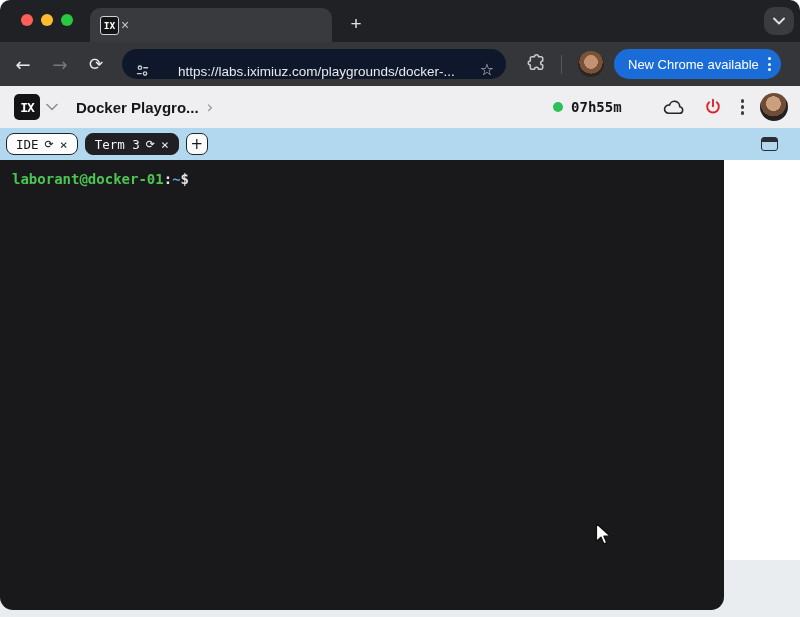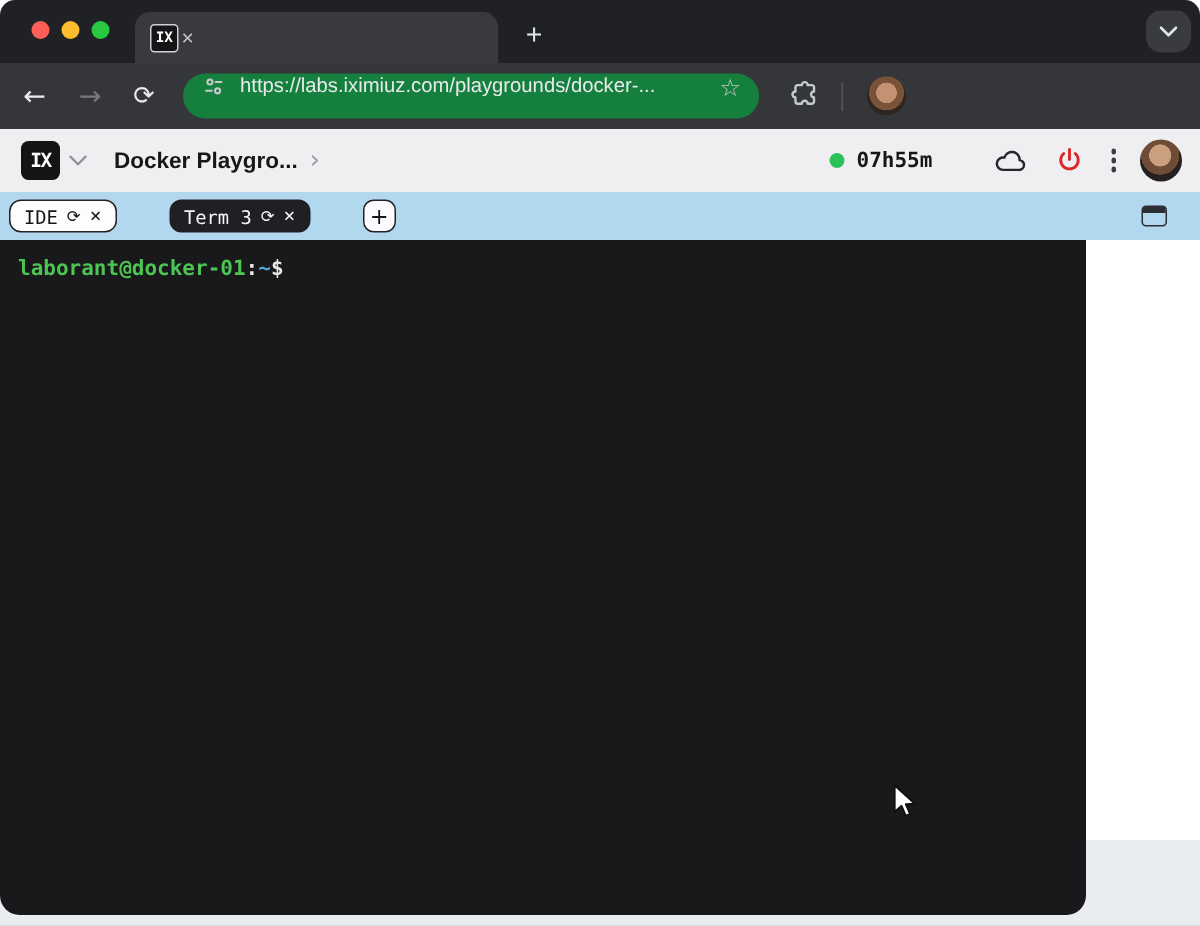--- a/index.html
+++ b/index.html
@@ -25,22 +25,22 @@
   .tab-search{position:absolute;left:764px;top:7px;width:30px;height:28px;background:#3a3b3f;border-radius:10px;
               display:flex;align-items:center;justify-content:center;}
 
   
   .toolbar{position:absolute;left:0;top:42px;width:800px;height:44px;background:#35363a;}
   .navbtn{position:absolute;top:0;height:44px;display:flex;align-items:center;justify-content:center;width:30px;
           font-size:18px;font-family:"DejaVu Sans",sans-serif;}
   .navbtn.back{left:8px;color:#e8eaed;}
   .navbtn.fwd{left:45px;color:#77797d;}
   .navbtn.reload{left:81px;color:#e8eaed;font-size:17px;}
-  .omnibox{position:absolute;left:122px;top:7px;width:384px;height:30px;background:#15803d;border-radius:15px;
-           display:flex;align-items:flex-start;padding:0 12px;box-sizing:border-box;}
+  .omnibox{position:absolute;left:122px;top:7px;width:384px;height:30px;background:#0f172a;border-radius:15px;
+           display:flex;align-items:flex-end;padding:0 12px;box-sizing:border-box;gap:18px;}
   .url{color:#e8eaed;font-size:13.5px;margin-left:9px;white-space:nowrap;overflow:hidden;flex:1;}
   .star{color:#c7cacd;font-size:16px;font-family:"DejaVu Sans",sans-serif;margin-left:6px;}
   .ext{position:absolute;left:526px;top:11px;}
   .tdiv{position:absolute;left:561px;top:13px;width:1px;height:19px;background:#56585c;}
   .avatar-sm{position:absolute;left:578px;top:9px;width:26px;height:26px;border-radius:50%;
              background:radial-gradient(circle at 50% 42%,#c29272 0 34%,#7a5238 35% 58%,#2e2521 59%);}
   .update-pill{position:absolute;left:614px;top:7px;height:30px;background:#1a6dd9;border-radius:15px;
                display:flex;align-items:center;padding:0 10px 0 14px;color:#ffffff;}
   .update-pill .lbl{font-size:13px;white-space:nowrap;}
   .dots{display:flex;flex-direction:column;align-items:center;justify-content:center;}
@@ -61,21 +61,21 @@
   .status-dot{width:10px;height:10px;border-radius:50%;background:#2bc158;margin-right:8px;}
   .timer{font-family:"DejaVu Sans Mono",monospace;font-size:14px;font-weight:700;color:#17171a;margin-right:40px;}
   .hicon{margin-right:18px;display:flex;align-items:center;}
   .kebab-dark{color:#3d3d44;margin-right:16px;}
   .kebab-dark i{width:3.4px;height:3.4px;}
   .avatar-lg{width:28px;height:28px;border-radius:50%;margin-right:12px;
              background:radial-gradient(circle at 48% 38%,#caa07e 0 32%,#6e4c36 33% 56%,#23201f 57%);}
 
   
   .paneltabs{position:absolute;left:0;top:128px;width:800px;height:32px;background:#b2d8f0;
-             display:flex;align-items:center;font-family:"DejaVu Sans Mono",monospace;gap:28px;}
+             display:flex;align-items:center;font-family:"DejaVu Sans Mono",monospace;}
   .ptab{height:22px;border-radius:8px;display:flex;align-items:center;padding:0 9px;box-sizing:border-box;
         font-size:12.5px;gap:6px;}
   .ptab .rld{font-family:"DejaVu Sans",sans-serif;font-size:11px;}
   .ptab .cls{font-size:13px;}
   .ptab.idle{margin-left:6px;background:#fdfdfd;border:1.6px solid #222226;color:#17171a;}
   .ptab.active{margin-left:7px;background:#1f1f24;border:1.6px solid #1f1f24;color:#f4f4f5;}
   .add-btn{margin-left:7px;width:22px;height:22px;border-radius:7px;border:1.6px solid #222226;background:#fbfbfd;
            color:#17171a;font-size:15px;display:flex;align-items:center;justify-content:center;box-sizing:border-box;
            font-family:"DejaVu Sans",sans-serif;}
   .ptspacer{flex:1;}
@@ -133,20 +133,28 @@
       <span class="url">https://labs.iximiuz.com/playgrounds/docker-...</span>
       <span class="star">☆</span>
     </div>
     <div class="ext">
       <svg width="21" height="21" viewBox="0 0 20 20">
         <path d="M8.1 3.6a1.9 1.9 0 0 1 3.8 0h2.6a1.4 1.4 0 0 1 1.4 1.4v2.6a1.9 1.9 0 0 0 0 3.8v2.6a1.4 1.4 0 0 1-1.4 1.4h-2.6a1.9 1.9 0 0 0-3.8 0H5.5a1.4 1.4 0 0 1-1.4-1.4v-2.6a1.9 1.9 0 0 1 0-3.8V5a1.4 1.4 0 0 1 1.4-1.4z" fill="none" stroke="#c7cacd" stroke-width="1.5" stroke-linejoin="round"></path>
       </svg>
     </div>
     <div class="tdiv"></div>
     <div class="avatar-sm"></div>
+    <div class="update-pill">
+      <span class="lbl">New Chrome available</span>
+      <span class="dots">
+          <i></i>
+          <i></i>
+          <i></i>
+        </span>
+    </div>
   </div>
 
   <div class="siteheader">
     <div class="ix-logo">IX</div>
     <svg class="hdr-chev" width="12" height="8" viewBox="0 0 12 8">
       <polyline points="1,1.5 6,6.5 11,1.5" fill="none" stroke="#8f8f97" stroke-width="1.6" stroke-linecap="round" stroke-linejoin="round"></polyline>
     </svg>
     <span class="bc-project">Docker Playgro...</span>
     <span class="bc-sep">›</span>
     <div class="hspacer"></div>

